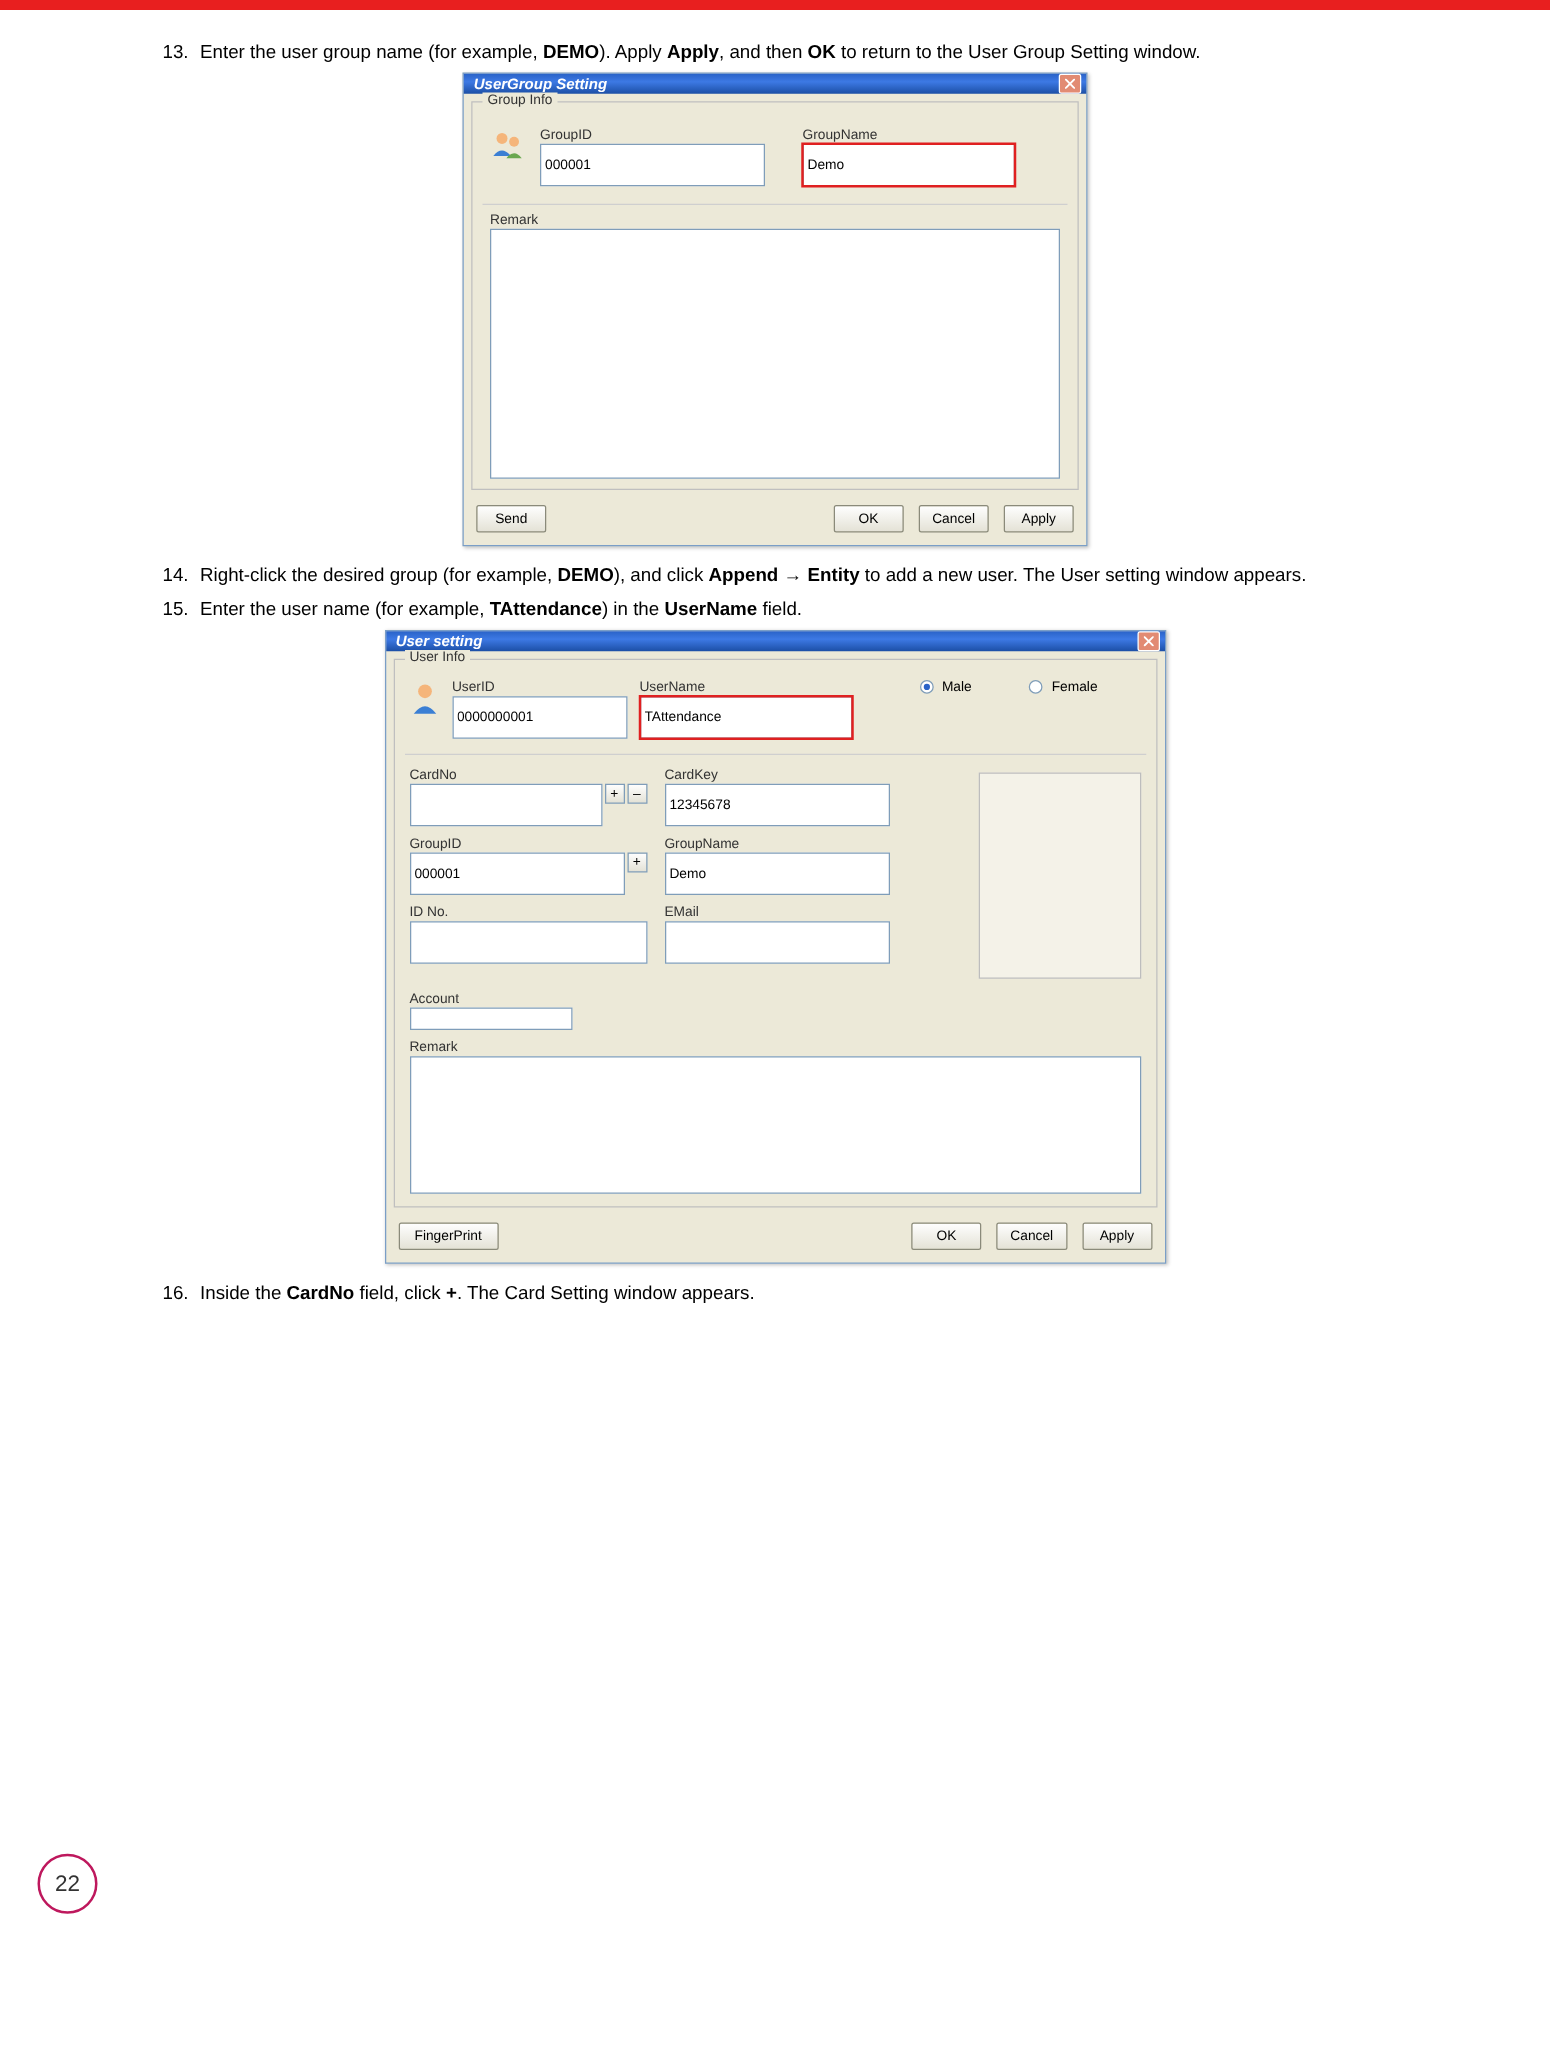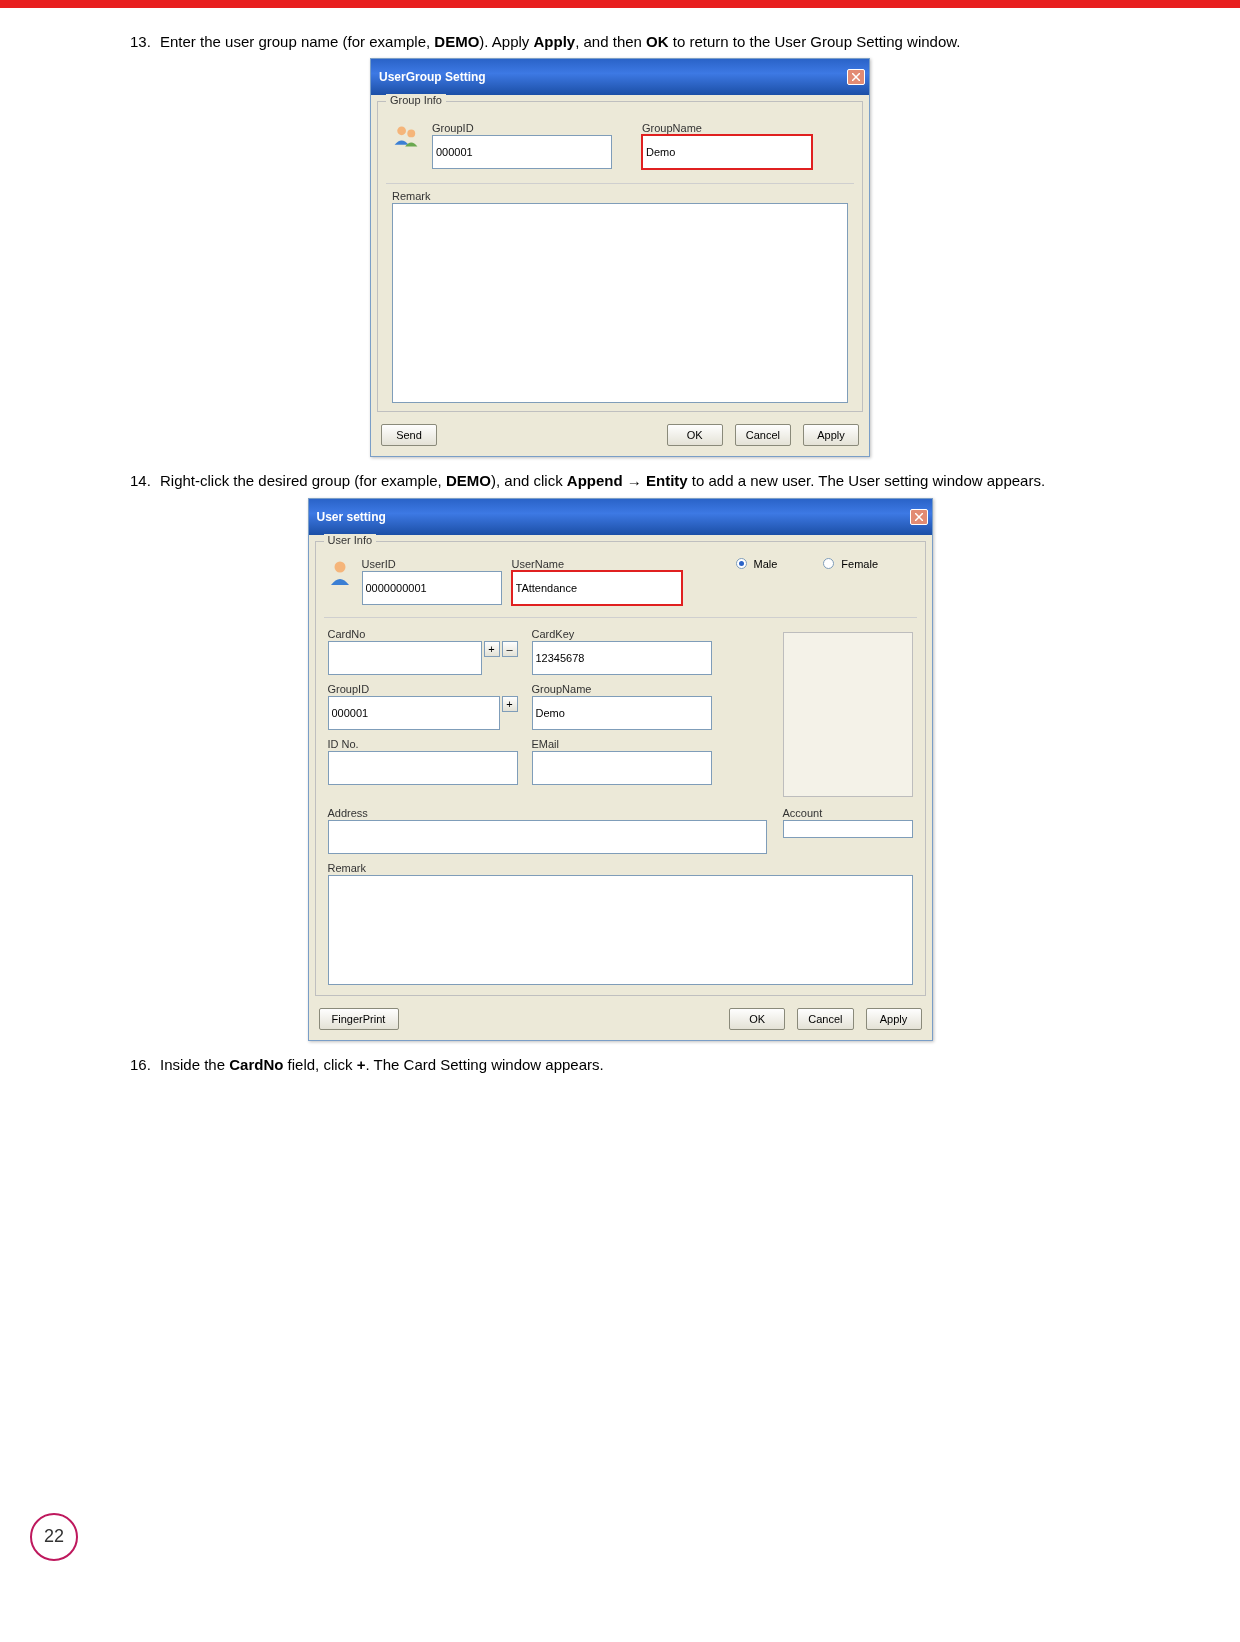--- a/index.html
+++ b/index.html
@@ -34,25 +34,26 @@
     margin: 6px auto 14px auto;
     border: 1px solid #7a9ec7;
     background: #ece9d8;
     box-shadow: 1px 1px 3px rgba(0,0,0,0.25);
     font-family: Tahoma, Arial, sans-serif;
     font-size: 12px;
   }
   .titlebar {
     background: linear-gradient(to bottom, #2a63c8 0%, #3d79e4 40%, #1c4fa6 100%);
     color: #fff;
-    height: 36px;
+    height: 16px;
     display: flex;
     align-items: center;
     padding: 0 4px 0 8px;
     font-weight: bold;
+    font-style: italic;
   }
   .titlebar .title { flex: 1; font-size: 12px; }
   .titlebar .closebtn {
     width: 18px; height: 16px;
     background: #e28b73;
     border: 1px solid #fff;
     border-radius: 2px;
     display: flex;
     align-items: center;
     justify-content: center;
@@ -231,20 +232,26 @@
     </div>
   </div>
 
   <div class="step">
     <div class="num">14.</div>
     <div class="txt">
       <span>Right-click the desired group  (for example, </span><span class="bold">DEMO</span><span>), and click </span><span class="bold">Append</span><span> → </span><span class="bold">Entity</span><span> to add a new user. The User setting window appears.</span>
     </div>
   </div>
 
+  <div class="step">
+    <div class="num">15.</div>
+    <div class="txt">
+      <span>Enter the user name (for example, </span><span class="bold">TAttendance</span><span>) in the </span><span class="bold">UserName</span><span> field.</span>
+    </div>
+  </div>
 
   <div class="dialog" style="width:625px;">
     <div class="titlebar">
       <span class="title">User setting</span>
       <span class="closebtn">
         <svg width="8" height="8" viewBox="0 0 8 8">
             <path d="M0 0 L8 8 M8 0 L0 8" stroke="#fff" stroke-width="1.5"></path>
           </svg>
       </span>
     </div>
@@ -322,24 +329,20 @@
             </div>
           </div>
 
         </div>
         <div style="width:130px; padding-top:4px;">
           <div class="photo-box"></div>
         </div>
       </div>
 
       <div style="display:flex; gap:16px; padding:10px 4px 0 4px;">
-        <div style="flex:1;">
-          <span class="lbl">Address</span>
-          <input class="inp" style="">
-        </div>
         <div style="width:130px;">
           <span class="lbl">Account</span>
           <div class="account-inp"></div>
         </div>
       </div>
 
       <div style="padding:8px 4px 4px 4px;">
         <span class="lbl">Remark</span>
         <div style="height:110px; border:1px solid #7f9db9; background:#fff;"></div>
       </div>

